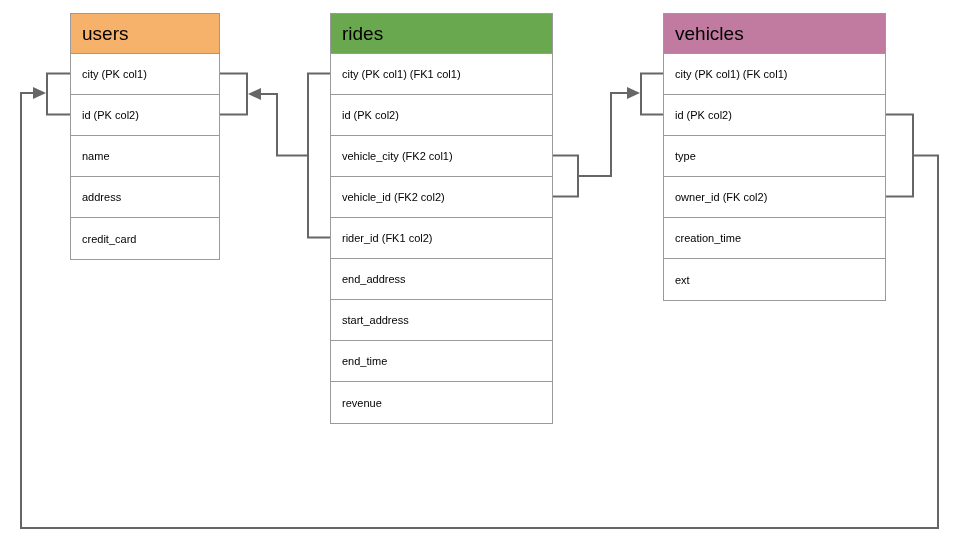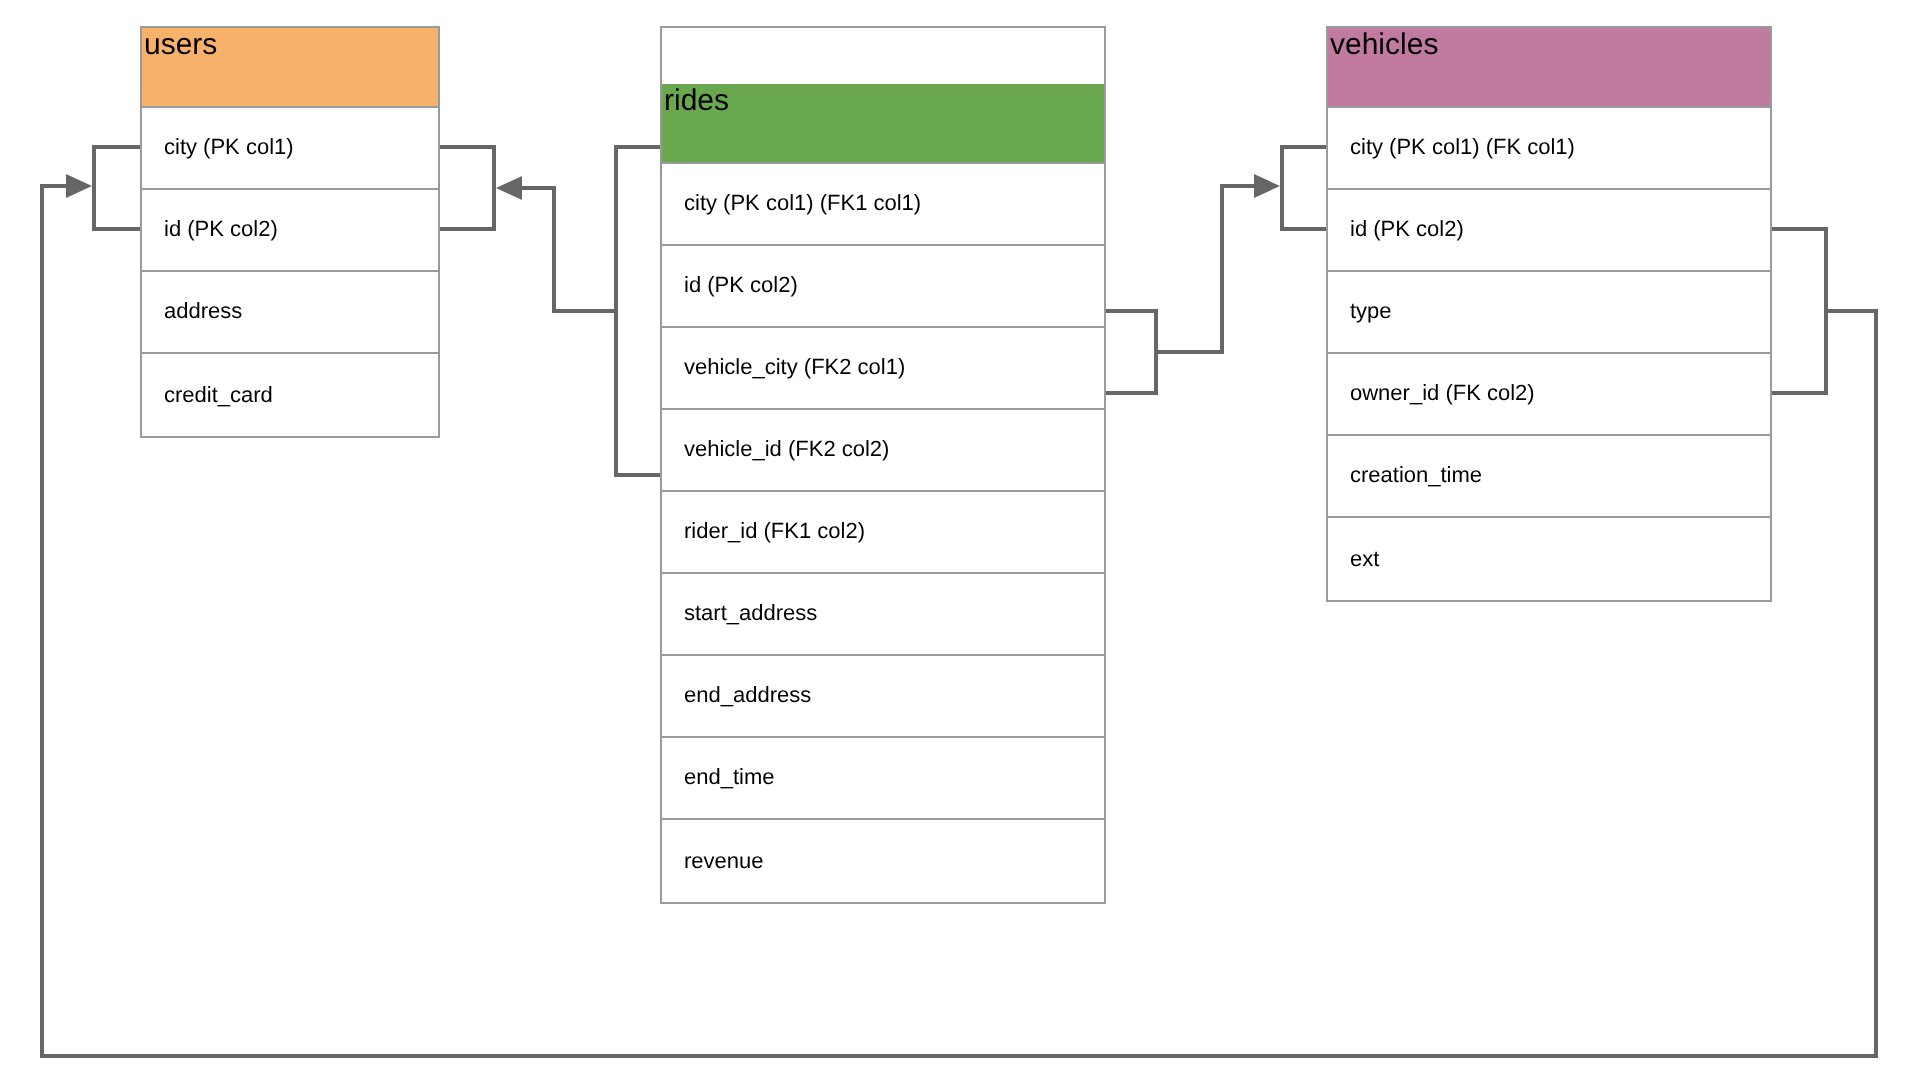--- a/index.html
+++ b/index.html
@@ -28,22 +28,23 @@
     z-index: 2;
     background: #ffffff;
     border: 1px solid #9a9a9a;
     box-sizing: content-box;
   }
   .tbl-header {
     height: 40px;
     box-sizing: border-box;
     border-bottom: 1px solid #9a9a9a;
     display: flex;
-    padding: 0 1px;
-    font-size: 15px;
+    align-items: center;
+    padding: 0 11px;
+    font-size: 19px;
     color: #000000;
   }
   .tbl-row {
     height: 41px;
     box-sizing: border-box;
     border-bottom: 1px solid #9a9a9a;
     display: flex;
     align-items: center;
     padding: 0 11px;
     font-size: 11px;
@@ -86,35 +87,36 @@
       <polyline class="line" points="70,73.5 47,73.5 47,114.5 70,114.5"></polyline>
     </g>
   </svg>
 
   <div class="tbl" id="users-table">
     <div class="tbl-header" style="background-color: rgb(246, 178, 107);">
       <span>users</span>
     </div>
     <div class="tbl-row">city (PK col1)</div>
     <div class="tbl-row">id (PK col2)</div>
+    <div class="tbl-row">name</div>
     <div class="tbl-row">address</div>
     <div class="tbl-row">credit_card</div>
   </div>
 
   <div class="tbl" id="rides-table">
-    <div class="tbl-header" style="background-color: rgb(106, 168, 79); margin-top: 28px;">
+    <div class="tbl-header" style="background-color: rgb(106, 168, 79);">
       <span>rides</span>
     </div>
     <div class="tbl-row">city (PK col1) (FK1 col1)</div>
     <div class="tbl-row">id (PK col2)</div>
     <div class="tbl-row">vehicle_city (FK2 col1)</div>
     <div class="tbl-row">vehicle_id (FK2 col2)</div>
     <div class="tbl-row">rider_id (FK1 col2)</div>
+    <div class="tbl-row">end_address</div>
     <div class="tbl-row">start_address</div>
-    <div class="tbl-row">end_address</div>
     <div class="tbl-row">end_time</div>
     <div class="tbl-row">revenue</div>
   </div>
 
   <div class="tbl" id="vehicles-table">
     <div class="tbl-header" style="background-color: rgb(194, 123, 160);">
       <span>vehicles</span>
     </div>
     <div class="tbl-row">city (PK col1) (FK col1)</div>
     <div class="tbl-row">id (PK col2)</div>

